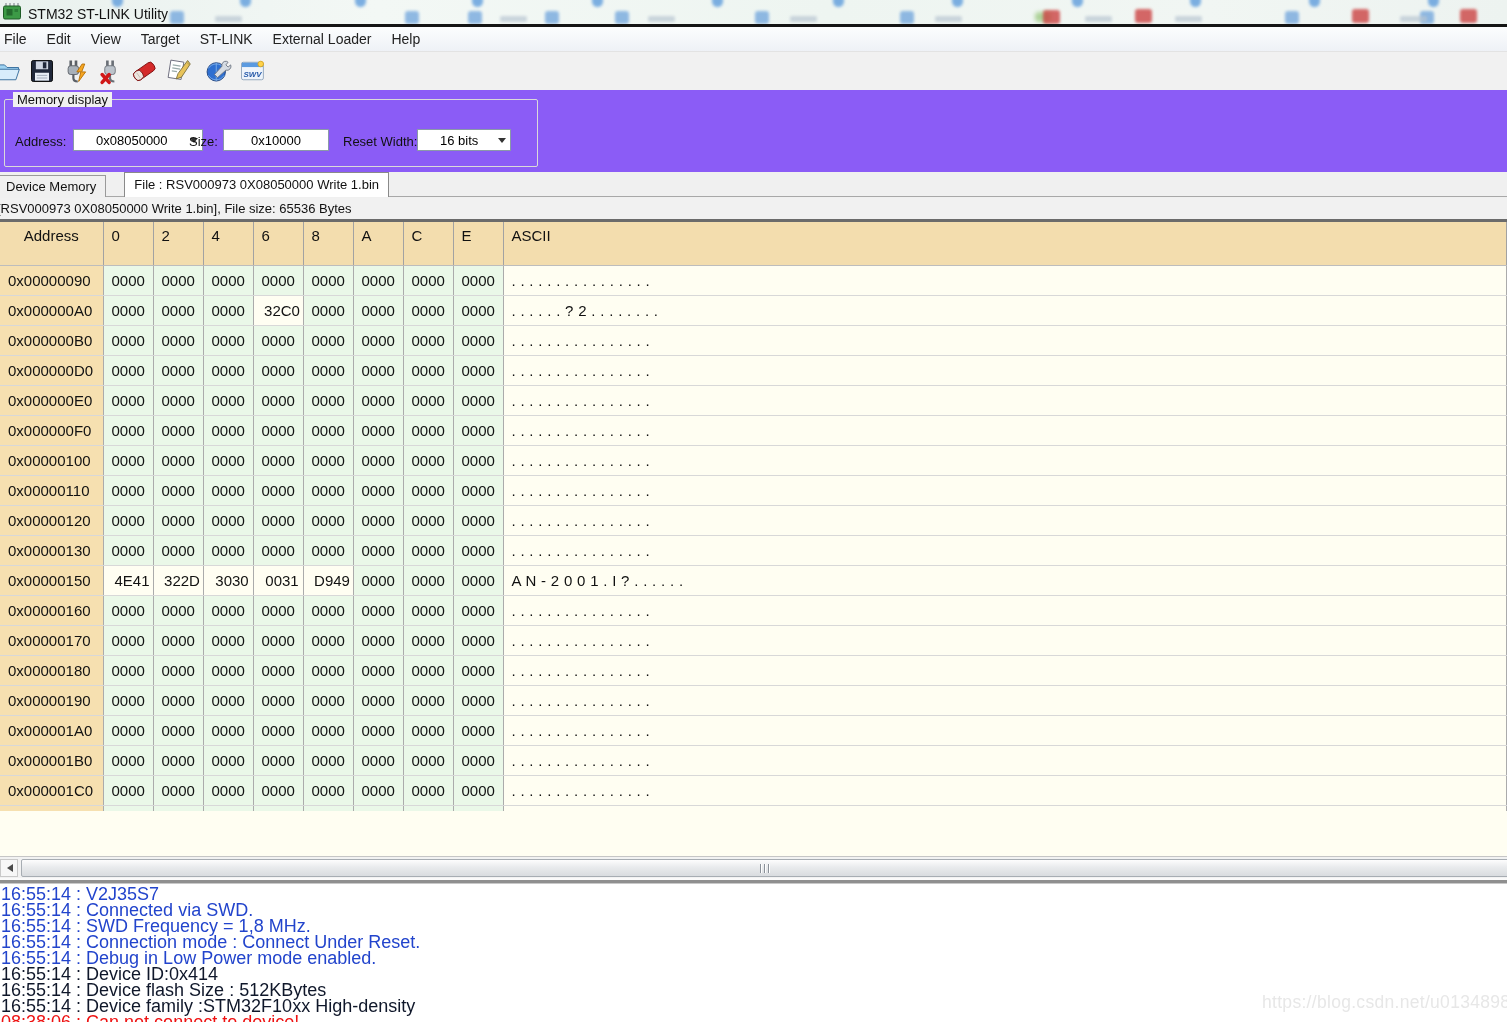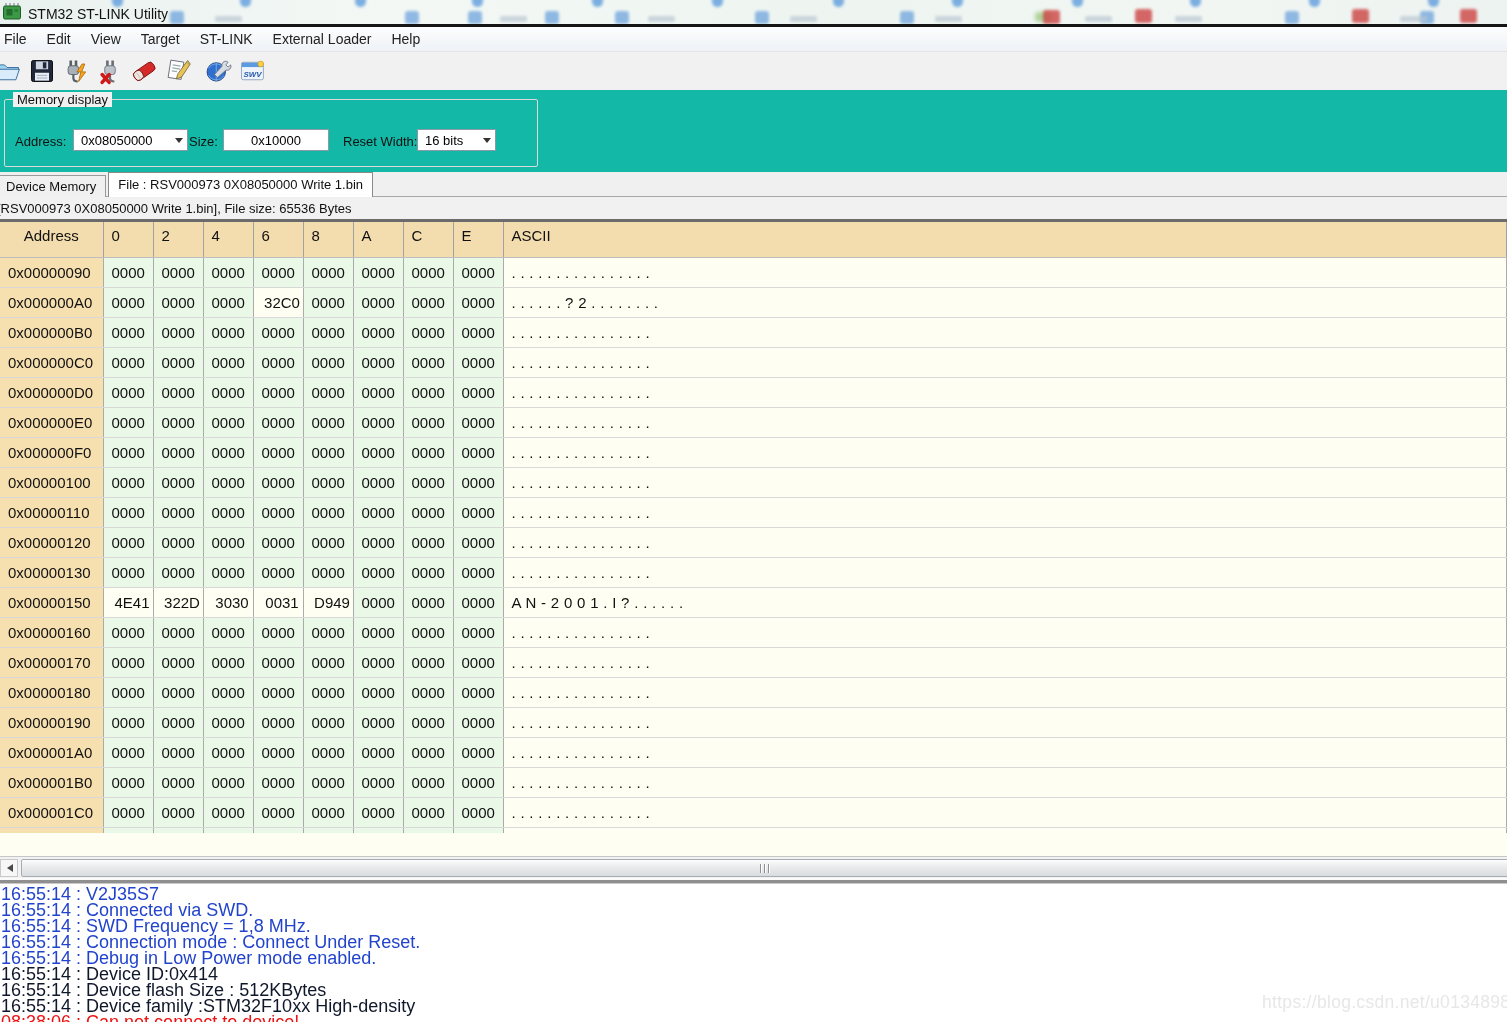--- a/index.html
+++ b/index.html
@@ -36,47 +36,47 @@
   
   .toolbar{
     position:absolute;top:52px;left:0;right:0;height:38px;background:#f1f1f1;
     display:flex;align-items:center;
   }
   .tb-btn{width:32px;height:32px;margin-right:2px;display:flex;align-items:center;justify-content:center;}
   .tb-btn:first-child{margin-left:-8px;}
   .tb-btn svg{width:28px;height:28px;}
 
   
-  .panel{position:absolute;top:90px;left:0;right:0;height:82px;background:#14b8a6;}
+  .panel{position:absolute;top:90px;left:0;right:0;height:82px;background:#8b5cf6;}
   .memgroup{position:absolute;left:4px;top:9px;width:532px;height:66px;border:1px solid #dadada;border-radius:2px;}
   .memgroup-label{position:absolute;left:8px;top:-8px;background:#f0f0f0;padding:0 4px;font-size:13px;color:#111;}
   .fld-label{position:absolute;font-size:13px;color:#111;top:34px;}
   .combo,.textbox{position:absolute;top:29px;height:20px;background:#fff;border:1px solid #8a99a8;font-size:13px;display:flex;align-items:center;}
-  .combo{padding-left:7px;}
+  .combo{padding-left:22px;}
   .combo .arrow-box{margin-left:auto;width:17px;height:100%;display:flex;align-items:center;justify-content:center;}
   .tri-down{width:0;height:0;border:4px solid transparent;border-top:5px solid #333;margin-top:4px;}
   .textbox{justify-content:center;}
 
   
   .tabbar{position:absolute;top:172px;left:0;right:0;height:25px;background:#f0f0f0;display:flex;align-items:flex-end;}
   .tabbar::after{content:"";position:absolute;left:0;right:0;bottom:0;border-bottom:1px solid #a8a8a8;}
-  .tab{height:21px;line-height:21px;padding:0 9px;font-size:13px;color:#111;background:#f0f0f0;border:1px solid #9a9a9a;border-bottom:none;margin-left:2px;position:relative;z-index:1;}
+  .tab{height:21px;line-height:21px;padding:0 9px;font-size:13px;color:#111;background:#f0f0f0;border:1px solid #9a9a9a;border-bottom:none;margin-left:18px;position:relative;z-index:1;}
   .tab:first-child{margin-left:-4px;}
   .tab.active{height:24px;line-height:24px;background:#fff;z-index:3;border-color:#8a8a8a;}
 
   
   .fileinfo{position:absolute;top:198px;left:0;right:0;height:21px;background:#f1f1f1;
     font-size:13px;color:#111;line-height:21px;text-indent:-3px;white-space:nowrap;}
 
   
   .tablewrap{position:absolute;top:219px;left:0;right:0;height:637px;border-top:3px solid #6b6b6b;overflow:hidden;background:#fffef2;}
   table.hex{border-collapse:collapse;table-layout:fixed;width:100%;}
   table.hex th{
     background:#f3ddae;height:27px;font-weight:normal;font-size:15px;color:#111;
-    text-align:left;padding:0 0 8px 8px;border-right:1px solid #a2a2a2;border-bottom:1px solid #bdbdbd;
+    text-align:left;padding:0 0 16px 8px;border-right:1px solid #a2a2a2;border-bottom:1px solid #bdbdbd;
   }
   table.hex th.addr-h{text-align:center;padding-left:0;}
   table.hex td{
     height:29px;font-size:15px;color:#111;padding:0 0 0 8px;
     border-right:1px solid #ababab;border-bottom:1px solid #d8d8d8;white-space:nowrap;overflow:hidden;
   }
   td.addr{background:#f6e0b0;border-bottom:1px solid #e3cb9b;padding-left:10px;}
   td.zero{background:#eaf8e8;}
   td.nz{background:#fffef2;text-align:center;}
   td.ascii{background:#fffef2;font-size:14px;letter-spacing:.3px;}
@@ -323,32 +323,20 @@
           <td class="zero">0000</td>
           <td class="zero">0000</td>
           <td class="zero">0000</td>
           <td class="zero">0000</td>
           <td class="zero">0000</td>
           <td class="zero">0000</td>
           <td class="zero">0000</td>
           <td class="ascii">. . . . . . . . . . . . . . . .</td>
         </tr>
         <tr>
-          <td class="addr">0x000000C0</td>
-          <td class="zero">0000</td>
-          <td class="zero">0000</td>
-          <td class="zero">0000</td>
-          <td class="zero">0000</td>
-          <td class="zero">0000</td>
-          <td class="zero">0000</td>
-          <td class="zero">0000</td>
-          <td class="zero">0000</td>
-          <td class="ascii">. . . . . . . . . . . . . . . .</td>
-        </tr>
-        <tr>
           <td class="addr">0x000000D0</td>
           <td class="zero">0000</td>
           <td class="zero">0000</td>
           <td class="zero">0000</td>
           <td class="zero">0000</td>
           <td class="zero">0000</td>
           <td class="zero">0000</td>
           <td class="zero">0000</td>
           <td class="zero">0000</td>
           <td class="ascii">. . . . . . . . . . . . . . . .</td>

